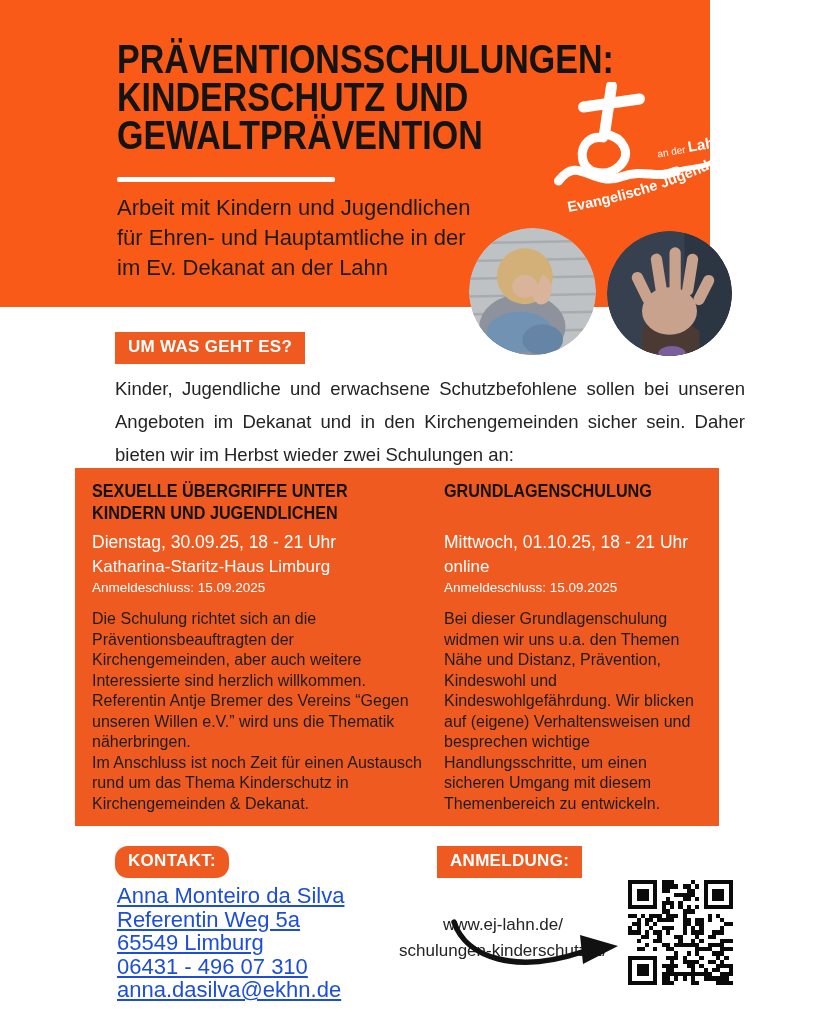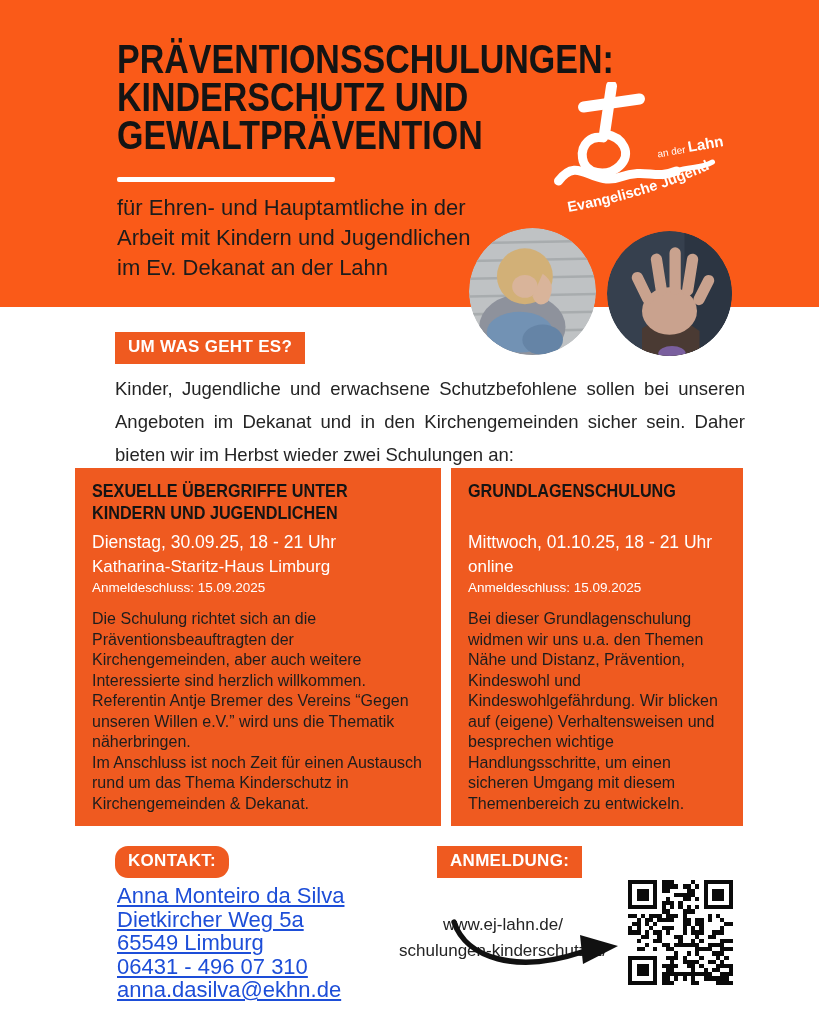--- a/index.html
+++ b/index.html
@@ -2,21 +2,21 @@
 <html lang="de" style="--header-orange: #fa5a18; --accent: #ef5a20;"><head>
 <meta charset="utf-8">
 <style>
   html,body{margin:0;padding:0;background:#e9e9e9;}
   .poster{
     position:relative;width:819px;height:1024px;margin:0 auto;
     background:#ffffff;overflow:hidden;
     font-family:"Liberation Sans",sans-serif;color:#1a1a1a;
   }
   
-  .hero{position:absolute;left:0;top:0;width:819px;height:307px;background:var(--header-orange,#fa5a18);}
+  .hero{position:absolute;left:0;top:0;width:710px;height:307px;background:var(--header-orange,#fa5a18);}
   .hero-title{
     position:absolute;left:117px;top:40px;margin:0;
     font-size:40px;line-height:38px;font-weight:bold;color:#141414;
     letter-spacing:0;transform:scaleX(.85);transform-origin:left top;white-space:nowrap;
   }
   .hero-title span{display:block;}
   .title-divider{position:absolute;left:117px;top:177px;width:218px;height:5px;background:#fff;border-radius:2px;}
   .hero-subtitle{position:absolute;left:117px;top:193px;margin:0;font-size:22px;line-height:30px;color:#1c1c1c;}
   .hero-subtitle span{display:block;}
   .hero-logo{position:absolute;left:552px;top:82px;width:205px;height:135px;}
@@ -38,21 +38,21 @@
   .intro-text{
     position:absolute;left:115px;top:372px;width:630px;margin:0;
     font-size:18.5px;line-height:33px;text-align:justify;color:#242424;
   }
   
   .card{
     position:absolute;top:468px;height:358px;background:var(--accent,#ef5a20);
     box-sizing:border-box;padding:12px 17px;overflow:hidden;
   }
   .card-left{left:75px;width:366px;}
-  .card-right{left:451px;width:292px;}
+  .card-right{left:427px;width:292px;}
   .course-title{
     min-height:46px;font-weight:bold;font-size:18px;line-height:22px;color:#141414;
     transform:scaleX(.9);transform-origin:left top;width:111%;
   }
   .course-datetime{font-weight:normal;font-size:17.5px;color:#fff;margin-top:6px;}
   .course-location{font-size:17px;color:#fff;margin-top:4px;}
   .course-deadline{font-size:13.5px;color:#fff;margin-top:3px;}
   .course-desc{
     font-size:16px;line-height:20.5px;color:#1d1d1d;margin-top:14px;
     white-space:pre-line;
@@ -73,22 +73,22 @@
 <div class="poster">
 
   <header class="hero">
     <h1 class="hero-title">
       <span>PRÄVENTIONSSCHULUNGEN:</span>
       <span>KINDERSCHUTZ UND</span>
       <span>GEWALTPRÄVENTION</span>
     </h1>
     <div class="title-divider"></div>
     <p class="hero-subtitle">
+      <span>Arbeit mit Kindern und Jugendlichen</span>
       <span>für Ehren- und Hauptamtliche in der</span>
-      <span>Arbeit mit Kindern und Jugendlichen</span>
       <span>im Ev. Dekanat an der Lahn</span>
     </p>
 
     <svg class="hero-logo" viewBox="0 0 200 135" aria-hidden="true">
       <g fill="none" stroke="#ffffff" stroke-linecap="round">
         <path d="M57,4 L50,52" stroke-width="11"></path>
         <path d="M29,25 L85,17" stroke-width="11"></path>
         <path d="M50,52 C69,55 78,72 65,84 C52,96 30,92 28,76 C26,62 37,53 49,56" stroke-width="9"></path>
         <path d="M4,99 C24,72 37,105 66,95 C92,86 100,98 122,89" stroke-width="9"></path>
         <path d="M122,89 C136,84 146,87 158,80" stroke-width="5"></path>
@@ -164,21 +164,21 @@
     <div class="course-title">GRUNDLAGENSCHULUNG</div>
     <div class="course-datetime">Mittwoch, 01.10.25, 18 - 21 Uhr</div>
     <div class="course-location">online</div>
     <div class="course-deadline">Anmeldeschluss: 15.09.2025</div>
     <div class="course-desc">Bei dieser Grundlagenschulung widmen wir uns u.a. den Themen Nähe und Distanz, Prävention, Kindeswohl und Kindeswohlgefährdung. Wir blicken auf (eigene) Verhaltensweisen und besprechen wichtige Handlungsschritte, um einen sicheren Umgang mit diesem Themenbereich zu entwickeln.</div>
   </section>
 
   <div class="badge badge-contact">KONTAKT:</div>
   <div class="contact-lines">
     <div>Anna Monteiro da Silva</div>
-    <div>Dietkircher Weg 5a</div>
+    <div>Referentin Weg 5a</div>
     <div>65549 Limburg</div>
     <div>06431 - 496 07 310</div>
     <div>anna.dasilva@ekhn.de</div>
   </div>
 
   <div class="badge badge-registration">ANMELDUNG:</div>
   <div class="reg-url">
     <span>www.ej-lahn.de/</span>
     <span>schulungen-kinderschutz-2/</span>
   </div>

